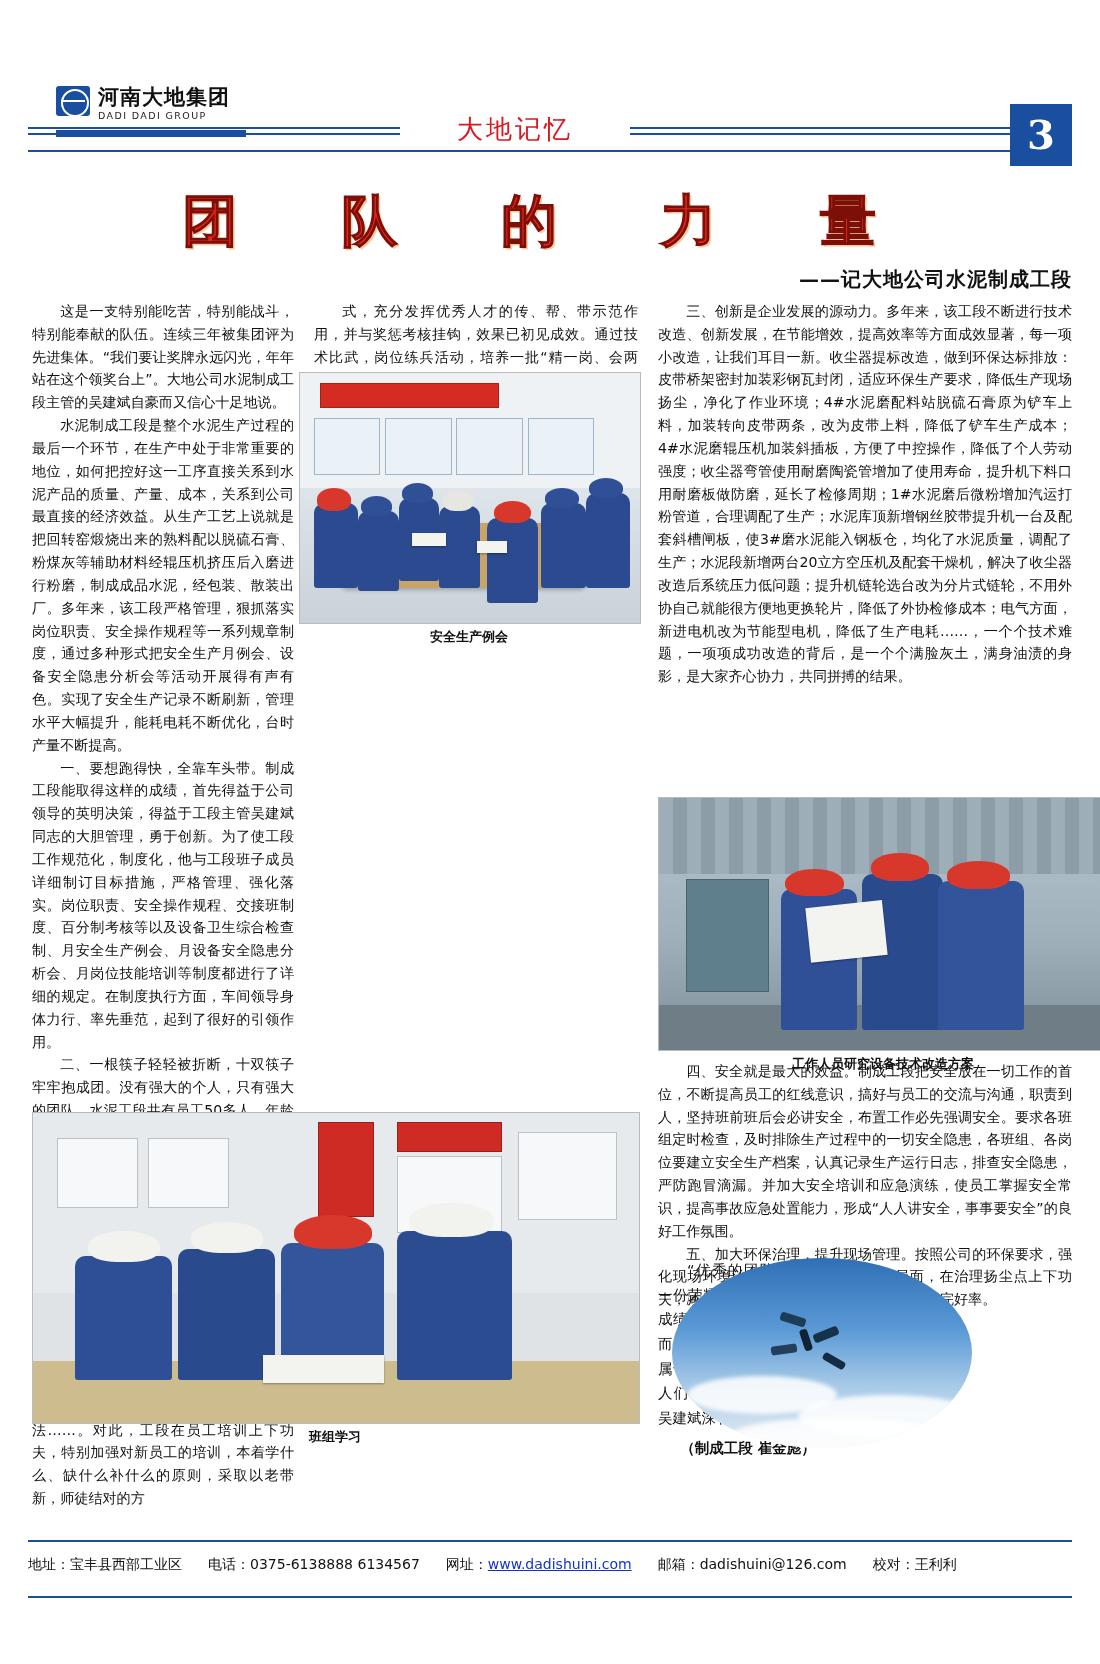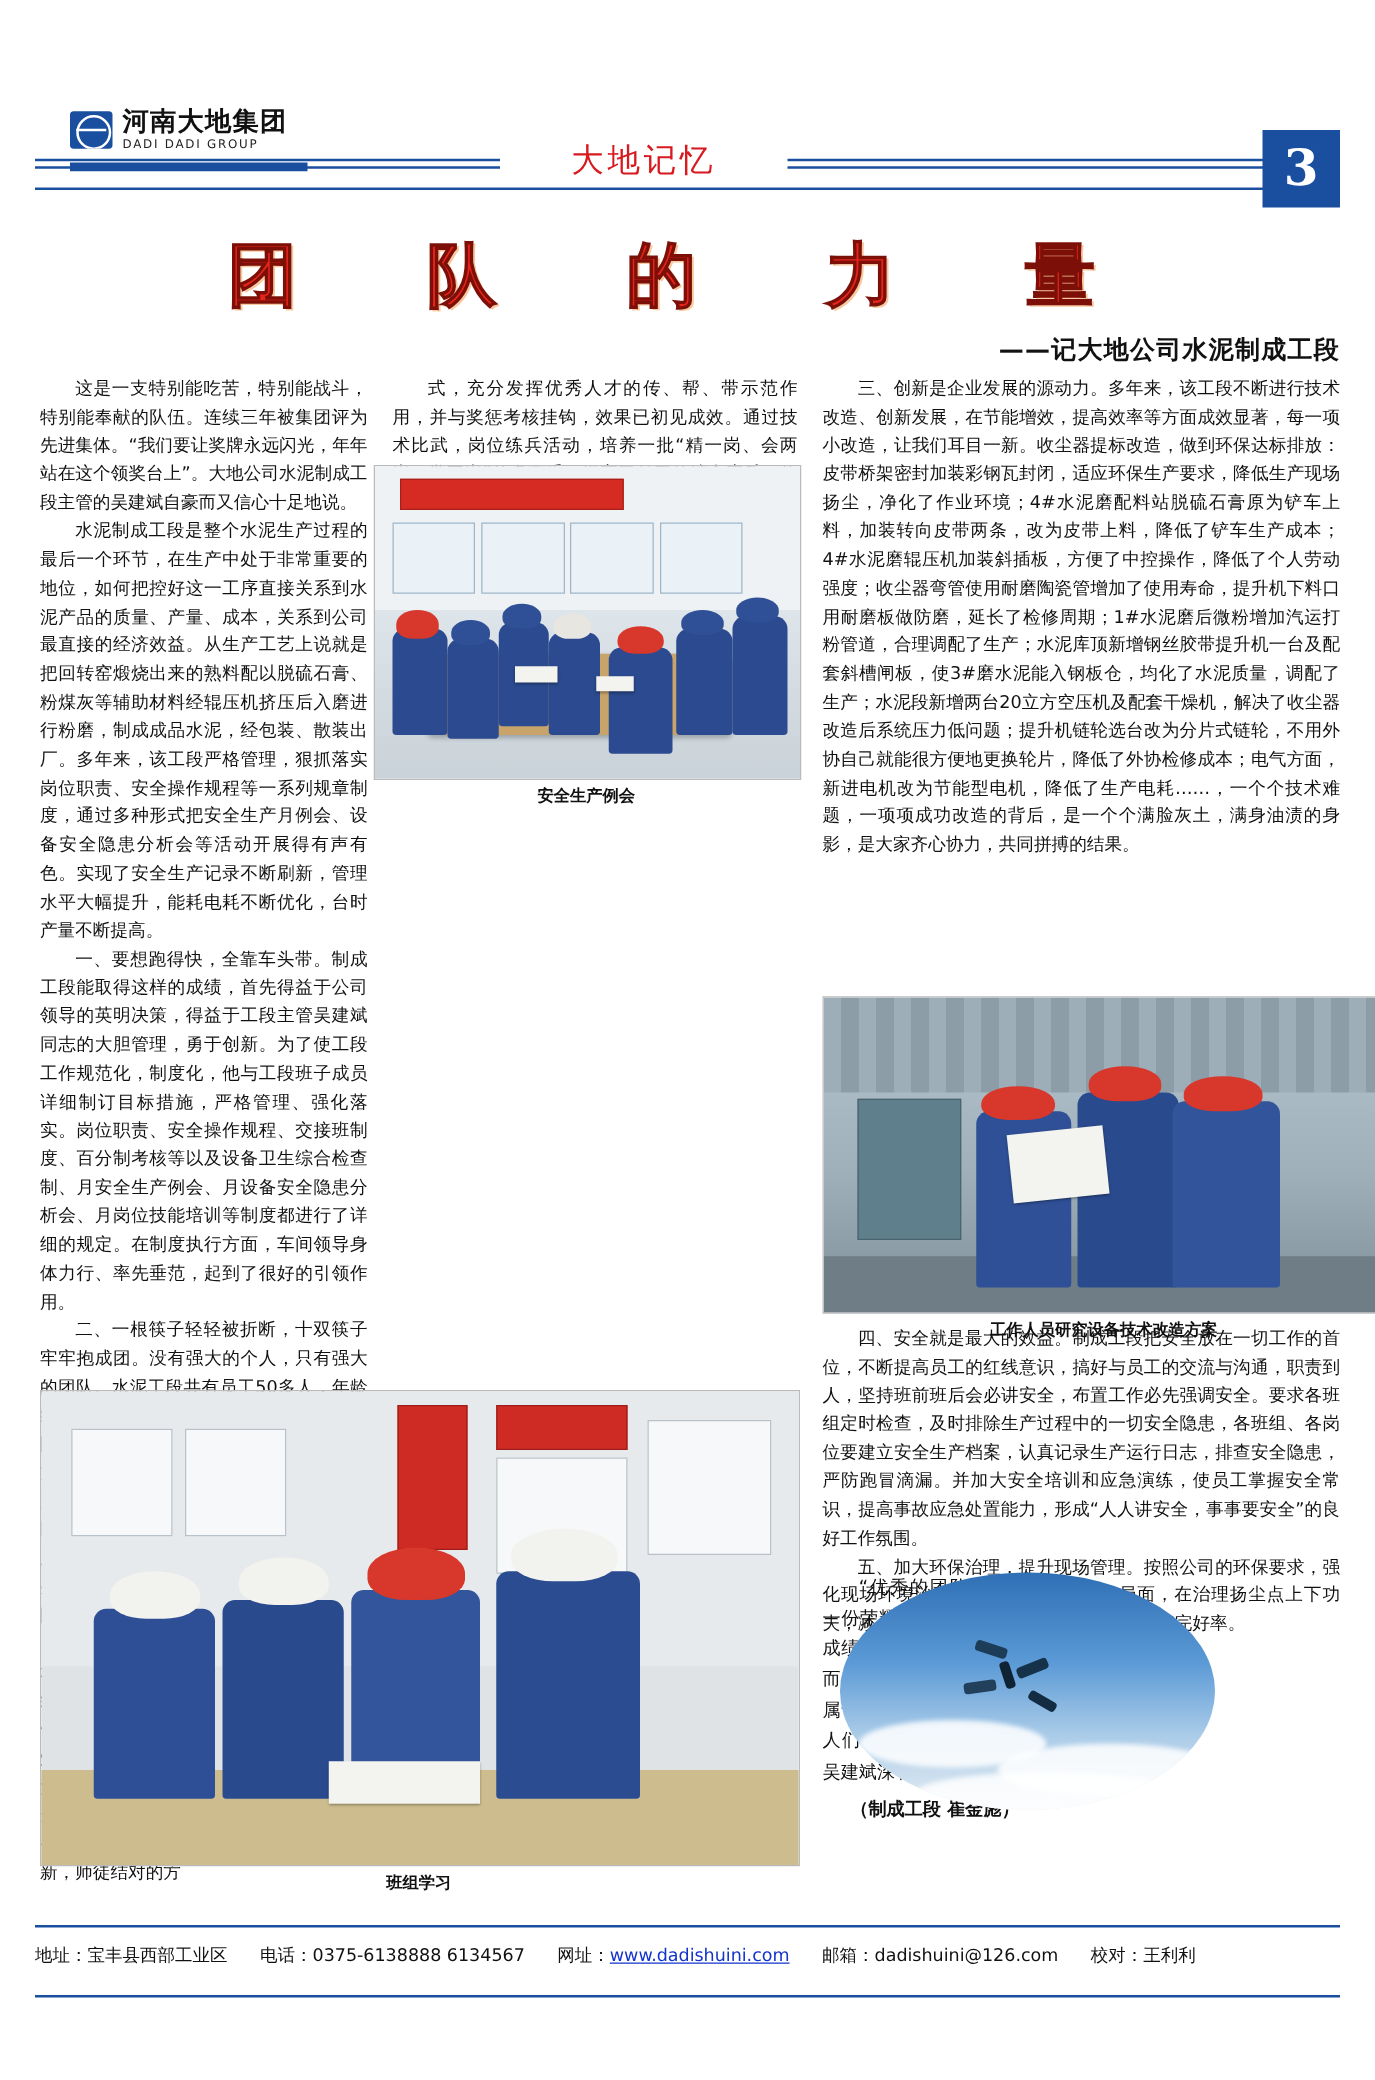--- a/index.html
+++ b/index.html
@@ -14,21 +14,21 @@
   .page{
     position:absolute;left:0;top:0;width:1100px;height:1664px;
     background:#fff;
   }
 
   
   .masthead{
     position:absolute;left:28px;top:86px;width:1044px;height:66px;
   }
   .logo-block{
-    position:absolute;left:28px;top:0;display:flex;align-items:center;gap:8px;
+    position:absolute;left:28px;top:0;display:flex;align-items:flex-start;gap:8px;
   }
   .globe{
     width:34px;height:30px;background:#1a4fa0;border-radius:3px;
     position:relative;overflow:hidden;
   }
   .globe:before{
     content:"";position:absolute;left:5px;top:3px;width:24px;height:24px;
     border:2px solid #fff;border-radius:50%;
   }
   .globe:after{
@@ -120,21 +120,21 @@
   
   #photo-engineers{left:658px;top:797px;width:450px;height:252px;}
   .eng-bg{position:absolute;inset:0;background:linear-gradient(#b8c6cf 0%,#9fb0bb 55%,#7f8e97 100%);}
   .eng-roof{position:absolute;left:0;top:0;width:100%;height:30%;
     background:repeating-linear-gradient(90deg,#9eaeb8 0 14px,#8c9da8 14px 28px);}
   .eng-door{position:absolute;left:6%;top:32%;width:18%;height:44%;background:#5f7f8d;border:1px solid #49646f;}
   .eng-floor{position:absolute;left:0;bottom:0;width:100%;height:18%;background:#6e7d86;}
   .paper{position:absolute;background:#f3f4ef;box-shadow:0 1px 2px rgba(0,0,0,.35);}
 
   
-  #photo-study{left:32px;top:1112px;width:606px;height:379px;}
+  #photo-study{left:32px;top:1112px;width:606px;height:310px;}
   .std-bg{position:absolute;inset:0;background:#dfe3e6;}
   .std-wall{position:absolute;left:0;top:0;width:100%;height:58%;background:#e7eaec;}
   .std-red{position:absolute;background:#cf2b25;border:1px solid #9c1d19;}
   .std-white{position:absolute;background:#f7f8f9;border:1px solid #b9c2c8;}
   .std-table{position:absolute;left:0;bottom:0;width:100%;height:20%;background:#cdbd8e;}
 
   
   #photo-sky{left:672px;top:1258px;width:300px;height:190px;}
   .sky-oval{
     position:absolute;inset:0;border-radius:50%;overflow:hidden;

